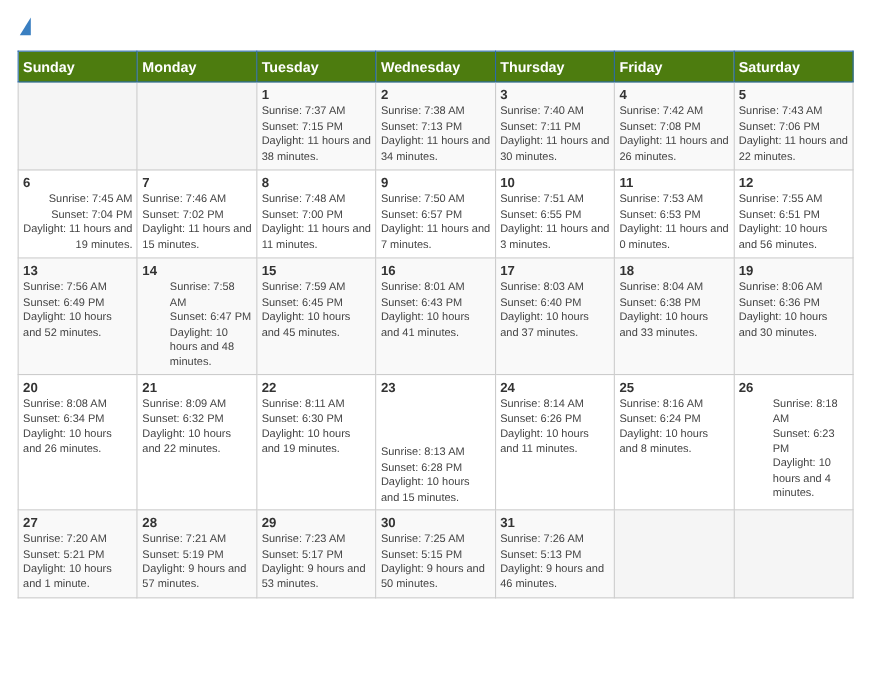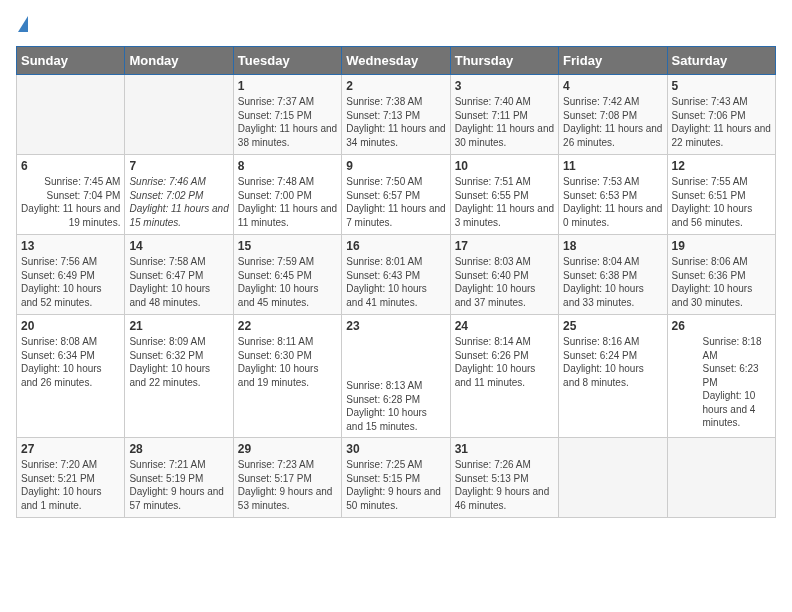--- a/index.html
+++ b/index.html
@@ -54,21 +54,21 @@
     .subtitle {
       font-size: 15px;
       color: #555;
     }
     table {
       width: 100%;
       border-collapse: collapse;
       table-layout: fixed;
     }
     thead th {
-      background-color: #737373;
+      background-color: #4d7c0f;
       color: #fff;
       font-size: 13px;
       font-weight: bold;
       padding: 6px 4px;
       text-align: left;
       border: 1px solid #2a6aaa;
     }
     tbody td {
       border: 1px solid #ccc;
       vertical-align: top;
@@ -163,21 +163,21 @@
       </tr>
       <tr>
         <td>
           <span class="day-number">6</span>
           <div class="day-info" style="white-space: pre-line; text-align: right;">Sunrise: 7:45 AM
 Sunset: 7:04 PM
 Daylight: 11 hours and 19 minutes.</div>
         </td>
         <td>
           <span class="day-number">7</span>
-          <div class="day-info" style="white-space: pre-line; font-style: italic;">Sunrise: 7:46 AM
+          <div class="day-info" style="white-space: pre-line;">Sunrise: 7:46 AM
 Sunset: 7:02 PM
 Daylight: 11 hours and 15 minutes.</div>
         </td>
         <td>
           <span class="day-number">8</span>
           <div class="day-info" style="white-space: pre-line;">Sunrise: 7:48 AM
 Sunset: 7:00 PM
 Daylight: 11 hours and 11 minutes.</div>
         </td>
         <td>
@@ -207,21 +207,21 @@
       </tr>
       <tr>
         <td>
           <span class="day-number">13</span>
           <div class="day-info" style="white-space: pre-line;">Sunrise: 7:56 AM
 Sunset: 6:49 PM
 Daylight: 10 hours and 52 minutes.</div>
         </td>
         <td>
           <span class="day-number">14</span>
-          <div class="day-info" style="white-space: pre-line;">Sunrise: 7:58 AM
+          <div class="day-info" style="white-space: pre-line; margin-left: 25px;">Sunrise: 7:58 AM
 Sunset: 6:47 PM
 Daylight: 10 hours and 48 minutes.</div>
         </td>
         <td>
           <span class="day-number">15</span>
           <div class="day-info" style="white-space: pre-line;">Sunrise: 7:59 AM
 Sunset: 6:45 PM
 Daylight: 10 hours and 45 minutes.</div>
         </td>
         <td>

